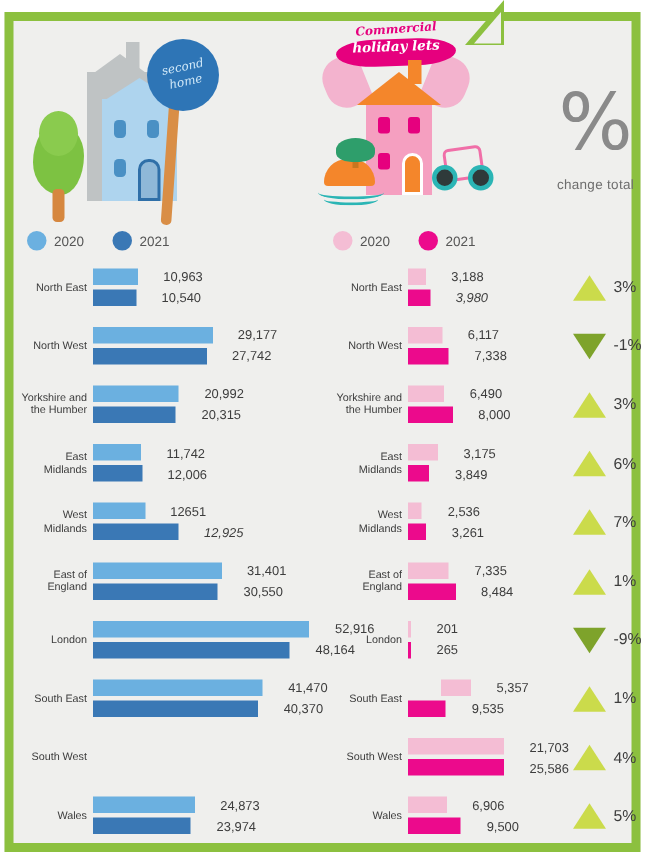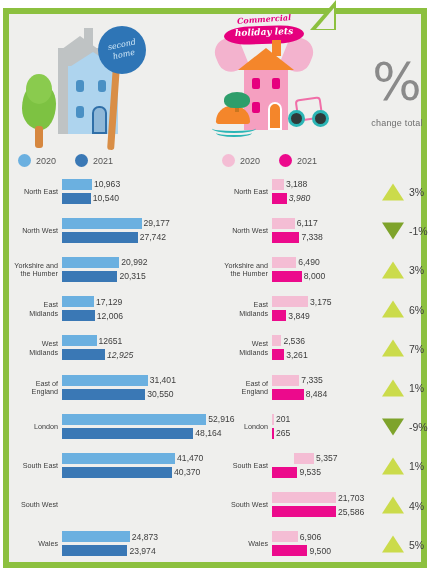--- a/index.html
+++ b/index.html
@@ -122,21 +122,21 @@
   .lbl-r{left:196px;width:62px;}
 
   .bars{position:absolute;top:50%;transform:translateY(-50%);height:26px;}
   .bars-l{left:52px;width:150px;}
   .bars-r{left:262px;width:100px;}
 
   .bar{height:11px;position:relative;}
   .bar + .bar{margin-top:3px;}
   .bar .fill{height:11px;display:block;}
   .bar .val{position:absolute;left:100%;top:50%;transform:translateY(-50%);
-     margin-left:2px;font-size:8.6px;color:#3D3D3D;white-space:nowrap;}
+     margin-left:17px;font-size:8.6px;color:#3D3D3D;white-space:nowrap;}
 
   
   .chg{position:absolute;left:372px;top:50%;transform:translateY(-50%);
        display:flex;align-items:center;gap:5px;}
   .tri{width:0;height:0;}
   .tri.up{border-left:11px solid transparent;border-right:11px solid transparent;
      border-bottom:17px solid #CBDB4B;}
   .tri.down{border-left:11px solid transparent;border-right:11px solid transparent;
      border-top:17px solid #7EA32B;}
   .chg .pv{font-size:10.5px;color:#3D3D3D;}
@@ -299,51 +299,51 @@
         <div class="chg">
           <div class="tri up"></div>
           <span class="pv">3%</span>
         </div>
       </div>
       <div class="row">
         <div class="lbl lbl-l">East<br>Midlands</div>
         <div class="bars bars-l">
           <div class="bar" style="width: 32.0236px;">
             <span class="fill" style="background: rgb(107, 176, 224); width: 100%;"></span>
-            <span class="val">17,129</span>
+            <span class="val">11,742</span>
           </div>
           <div class="bar" style="width: 32.7436px;">
             <span class="fill" style="background: rgb(58, 120, 181); width: 100%;"></span>
             <span class="val">12,006</span>
           </div>
         </div>
         <div class="lbl lbl-r">East<br>Midlands</div>
         <div class="bars bars-r">
-          <div class="bar" style="width: 36px;">
+          <div class="bar" style="width: 20px;">
             <span class="fill" style="background: rgb(244, 189, 212); width: 100%;"></span>
             <span class="val">3,175</span>
           </div>
           <div class="bar" style="width: 14.3617px;">
             <span class="fill" style="background: rgb(236, 10, 140); width: 100%;"></span>
             <span class="val">3,849</span>
           </div>
         </div>
         <div class="chg">
           <div class="tri up"></div>
           <span class="pv">6%</span>
         </div>
       </div>
       <div class="row">
         <div class="lbl lbl-l">West<br>Midlands</div>
         <div class="bars bars-l">
           <div class="bar" style="width: 34.5027px;">
             <span class="fill" style="background: rgb(107, 176, 224); width: 100%;"></span>
             <span class="val">12651</span>
           </div>
-          <div class="bar" style="width: 43px; font-style: italic;">
+          <div class="bar" style="width: 57px; font-style: italic;">
             <span class="fill" style="background: rgb(58, 120, 181); width: 100%;"></span>
             <span class="val">12,925</span>
           </div>
         </div>
         <div class="lbl lbl-r">West<br>Midlands</div>
         <div class="bars bars-r">
           <div class="bar" style="width: 9.46256px;">
             <span class="fill" style="background: rgb(244, 189, 212); width: 100%;"></span>
             <span class="val">2,536</span>
           </div>

